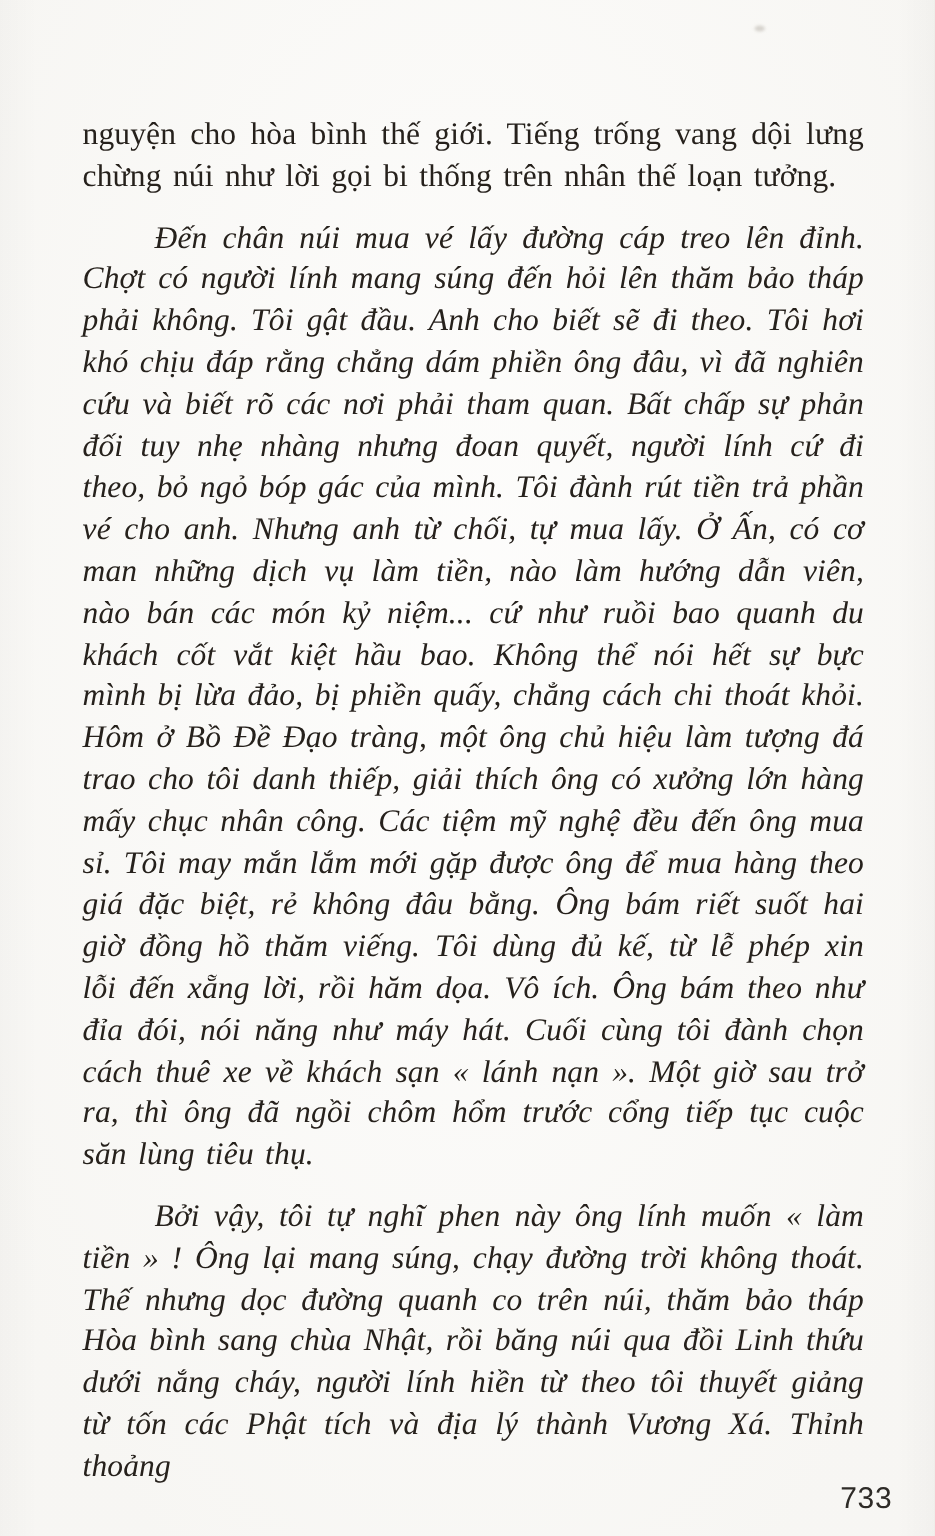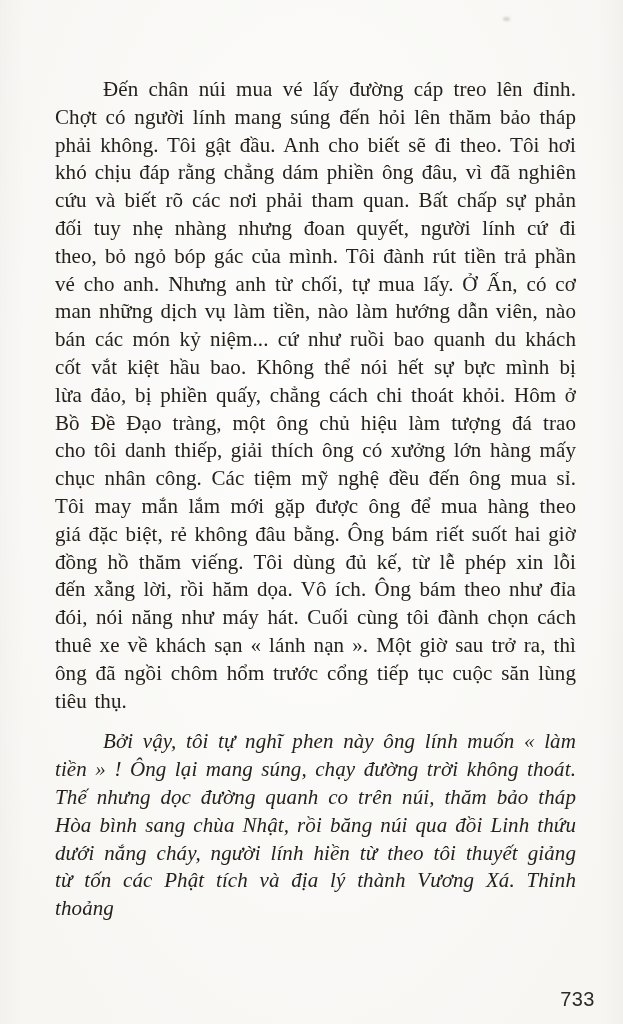--- a/index.html
+++ b/index.html
@@ -66,19 +66,20 @@
   }
 </style>
 </head>
 <body>
 
 <div class="page">
 
   <div class="scan-artifact"></div>
 
   <div class="text-block">
+    <p class="para">nguyện cho hòa bình thế giới. Tiếng trống vang dội lưng chừng núi như lời gọi bi thống trên nhân thế loạn tưởng.</p>
     <p class="para indented">Đến chân núi mua vé lấy đường cáp treo lên đỉnh. Chợt có người lính mang súng đến hỏi lên thăm bảo tháp phải không. Tôi gật đầu. Anh cho biết sẽ đi theo. Tôi hơi khó chịu đáp rằng chẳng dám phiền ông đâu, vì đã nghiên cứu và biết rõ các nơi phải tham quan. Bất chấp sự phản đối tuy nhẹ nhàng nhưng đoan quyết, người lính cứ đi theo, bỏ ngỏ bóp gác của mình. Tôi đành rút tiền trả phần vé cho anh. Nhưng anh từ chối, tự mua lấy. Ở Ấn, có cơ man những dịch vụ làm tiền, nào làm hướng dẫn viên, nào bán các món kỷ niệm... cứ như ruồi bao quanh du khách cốt vắt kiệt hầu bao. Không thể nói hết sự bực mình bị lừa đảo, bị phiền quấy, chẳng cách chi thoát khỏi. Hôm ở Bồ Đề Đạo tràng, một ông chủ hiệu làm tượng đá trao cho tôi danh thiếp, giải thích ông có xưởng lớn hàng mấy chục nhân công. Các tiệm mỹ nghệ đều đến ông mua sỉ. Tôi may mắn lắm mới gặp được ông để mua hàng theo giá đặc biệt, rẻ không đâu bằng. Ông bám riết suốt hai giờ đồng hồ thăm viếng. Tôi dùng đủ kế, từ lễ phép xin lỗi đến xẵng lời, rồi hăm dọa. Vô ích. Ông bám theo như đỉa đói, nói năng như máy hát. Cuối cùng tôi đành chọn cách thuê xe về khách sạn « lánh nạn ». Một giờ sau trở ra, thì ông đã ngồi chôm hổm trước cổng tiếp tục cuộc săn lùng tiêu thụ.</p>
     <p class="para indented">Bởi vậy, tôi tự nghĩ phen này ông lính muốn « làm tiền » ! Ông lại mang súng, chạy đường trời không thoát. Thế nhưng dọc đường quanh co trên núi, thăm bảo tháp Hòa bình sang chùa Nhật, rồi băng núi qua đồi Linh thứu dưới nắng cháy, người lính hiền từ theo tôi thuyết giảng từ tốn các Phật tích và địa lý thành Vương Xá. Thỉnh thoảng</p>
   </div>
 
   <div class="page-number">733</div>
 
 </div>
 
 </body></html>

